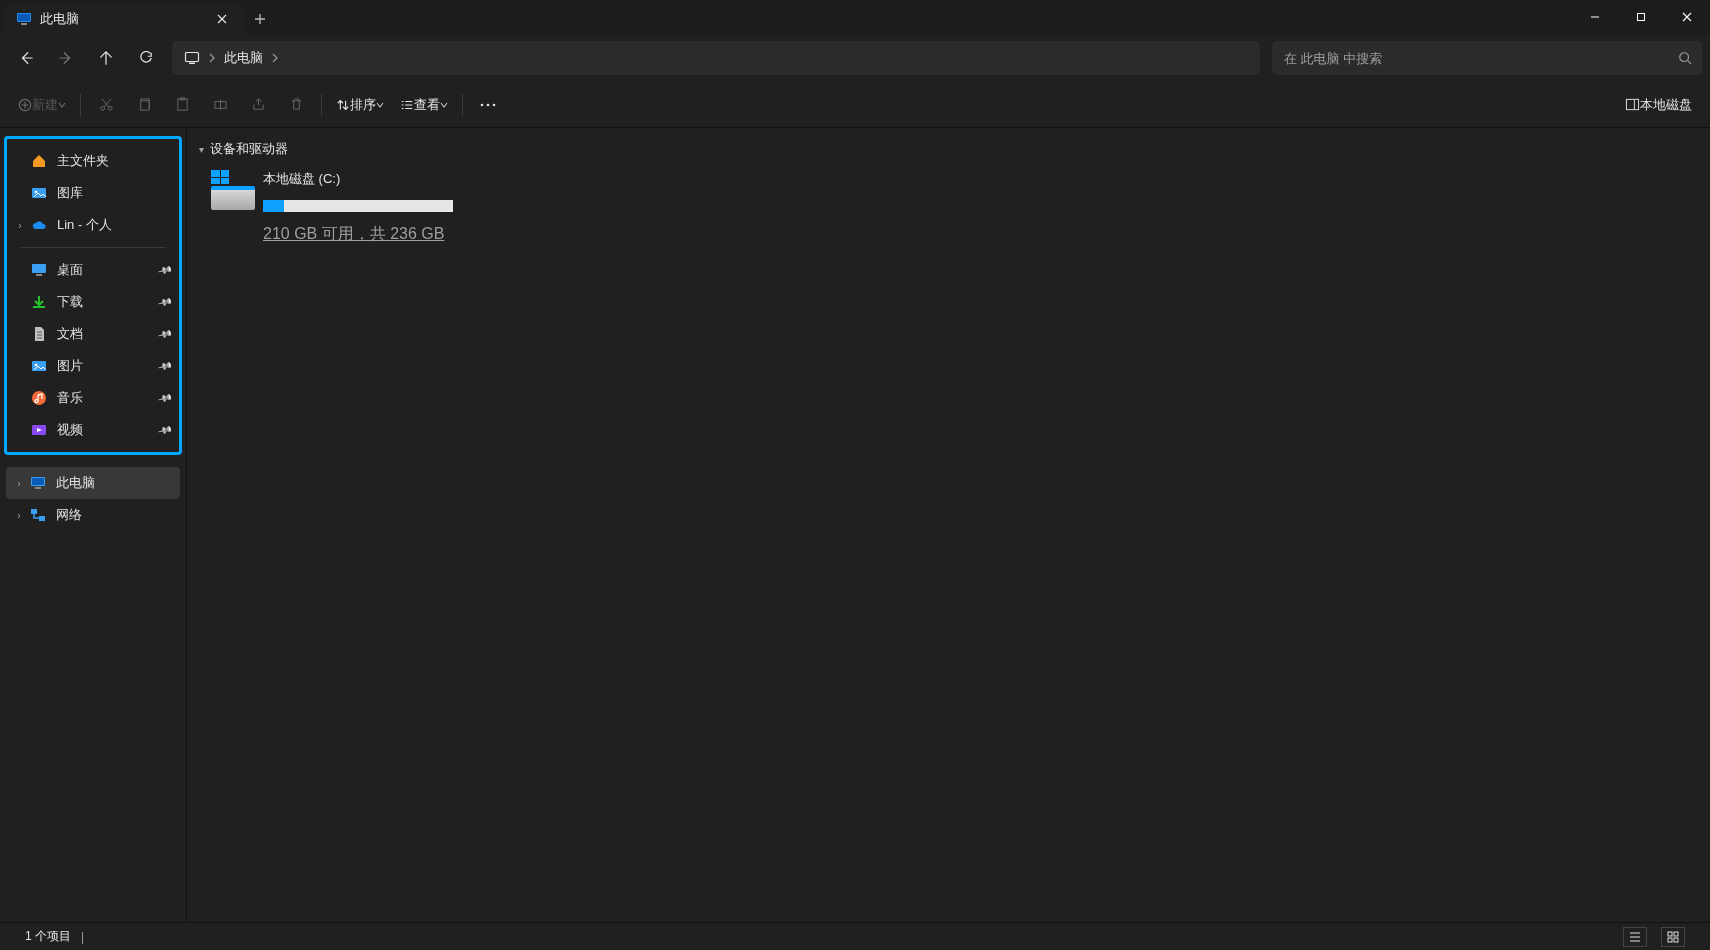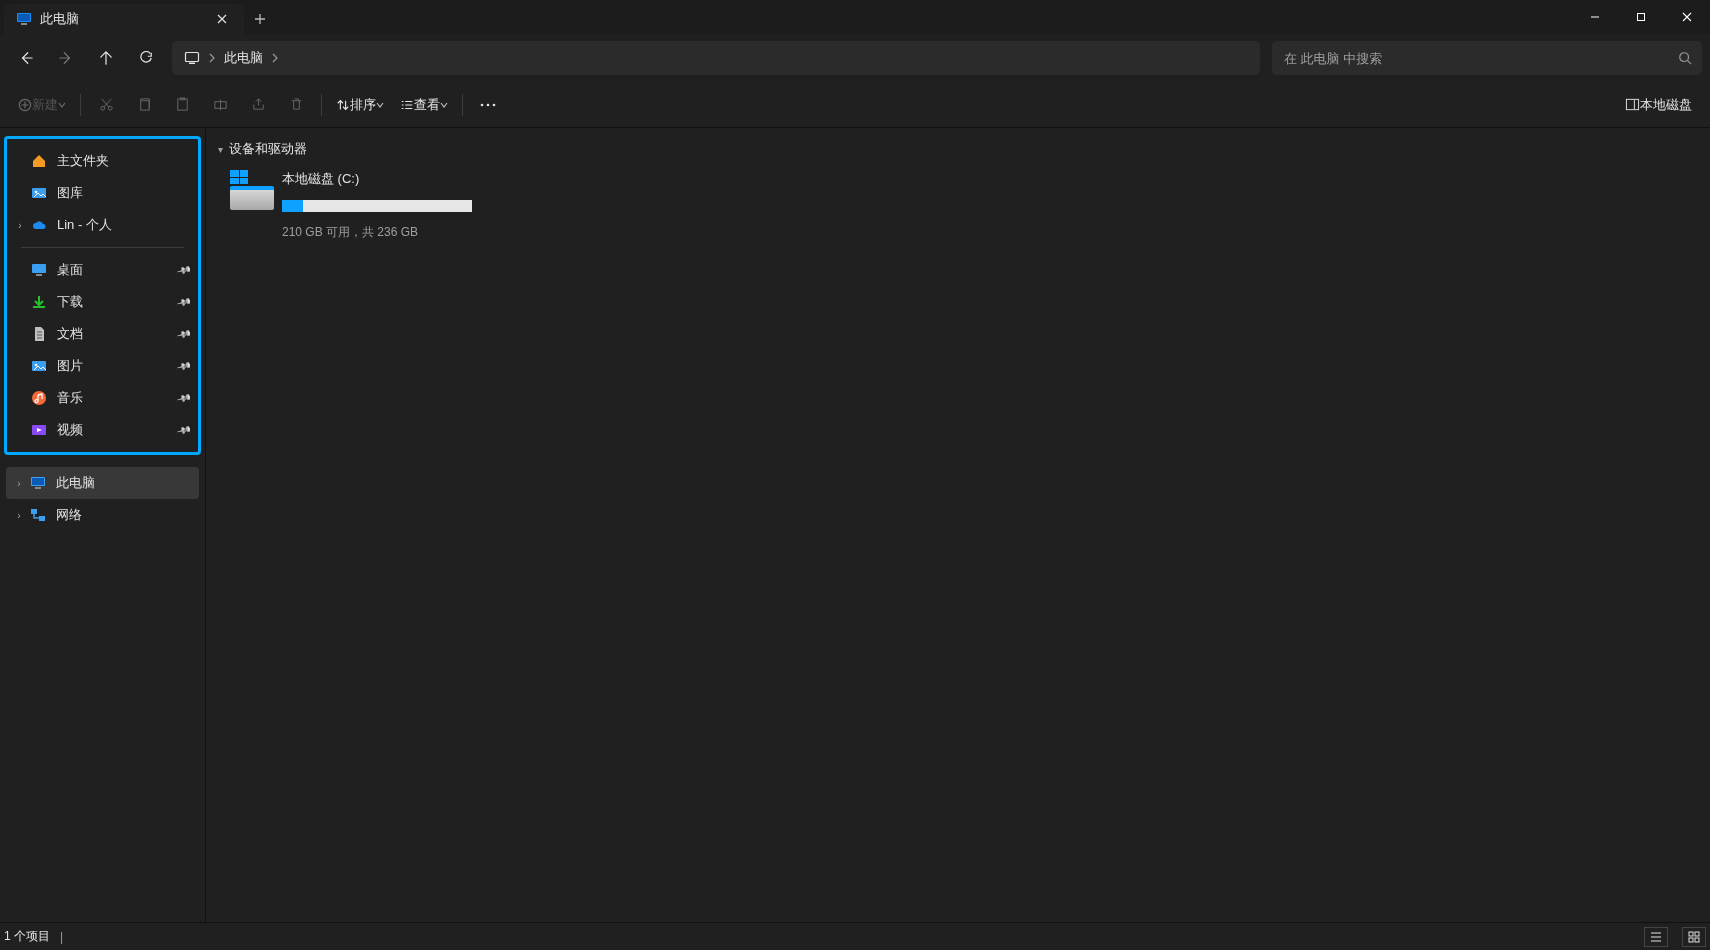--- a/index.html
+++ b/index.html
@@ -152,21 +152,21 @@
   
   .main {
     flex: 1;
     display: flex;
     min-height: 0;
     background: var(--bg-darker);
   }
 
   
   .sidebar {
-    width: 206px;
+    width: 187px;
     background: var(--bg);
     display: flex;
     flex-direction: column;
     padding-top: 8px;
     border-right: 1px solid #111;
   }
   .side-group {
     display: flex; flex-direction: column;
     margin: 0 6px 4px 6px;
     padding: 6px 0;
@@ -253,29 +253,29 @@
   .drive-name { font-size: 13px; }
   .drive-bar {
     width: 190px; height: 12px;
     background: #e6e6e6;
     position: relative;
   }
   .drive-bar .fill {
     position: absolute; left: 0; top: 0; bottom: 0;
     background: #0ea1ff;
   }
-  .drive-caption { font-size: 12px; color: var(--text-dim); }
+  .drive-caption { font-size: 16px; color: var(--text-dim); text-decoration: underline; }
 
   
   .statusbar {
     height: 28px;
     background: var(--bg);
     border-top: 1px solid #111;
     display: flex; align-items: center;
-    padding: 0 4px;
+    padding: 0 25px;
     font-size: 12px;
     gap: 10px;
   }
   .statusbar .sep { color: var(--text-dim); }
   .statusbar-spacer { flex: 1; }
   .view-btn {
     width: 24px; height: 20px;
     display: flex; align-items: center; justify-content: center;
     border: 1px solid #444;
     margin-left: 4px;

